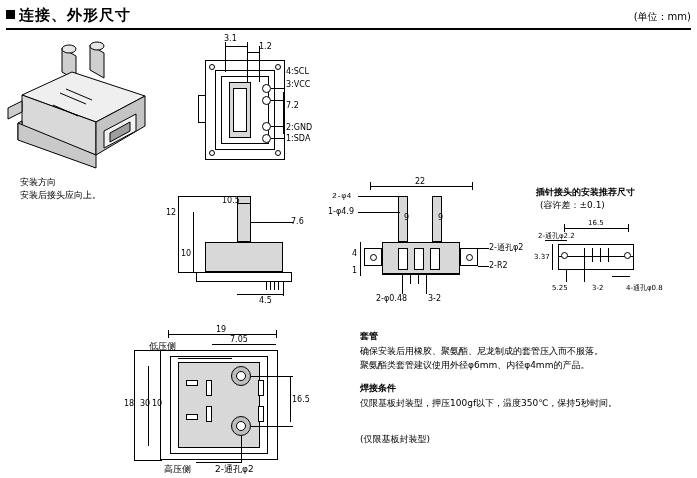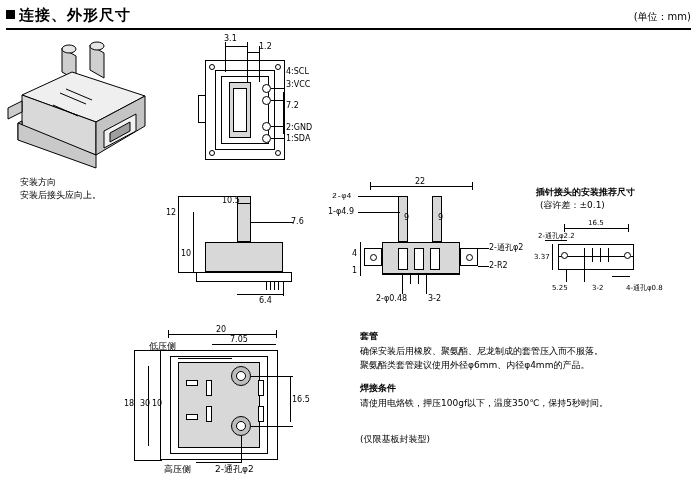--- a/index.html
+++ b/index.html
@@ -148,21 +148,21 @@
     <div class="ln hl" style="left:178px;top:272px;width:20px;"></div>
     <div class="t" style="left:166px;top:207px;">12</div>
     <div class="t" style="left:180px;top:195px;margin-left:42px;">10.5</div>
     <div class="t" style="left:181px;top:248px;">10</div>
 
     <div class="ln hl" style="left:251px;top:222px;width:42px;"></div>
     <div class="t" style="left:291px;top:216px;">7.6</div>
 
     <div class="ln hl" style="left:237px;top:294px;width:46px;"></div>
     <div class="ln vl" style="left:283px;top:282px;height:14px;"></div>
-    <div class="t" style="left:259px;top:295px;">6.4</div>
+    <div class="t" style="left:259px;top:295px;">4.5</div>
   </div>
 
   <div>
 
     <div class="boxg" style="left:398px;top:196px;width:10px;height:46px;"></div>
     <div class="boxg" style="left:432px;top:196px;width:10px;height:46px;"></div>
 
     <div class="boxg" style="left:382px;top:242px;width:78px;height:32px;"></div>
     <div class="boxw" style="left:398px;top:248px;width:10px;height:22px;"></div>
     <div class="boxw" style="left:414px;top:248px;width:10px;height:22px;"></div>
@@ -257,21 +257,21 @@
     <div class="boxw" style="left:186px;top:380px;width:12px;height:6px;"></div>
     <div class="boxw" style="left:186px;top:414px;width:12px;height:6px;"></div>
     <div class="boxw" style="left:206px;top:380px;width:6px;height:16px;"></div>
     <div class="boxw" style="left:206px;top:406px;width:6px;height:16px;"></div>
     <div class="boxw" style="left:258px;top:380px;width:6px;height:16px;"></div>
     <div class="boxw" style="left:258px;top:406px;width:6px;height:16px;"></div>
 
     <div class="ln hl" style="left:168px;top:334px;width:108px;"></div>
     <div class="ln vl" style="left:168px;top:330px;height:8px;"></div>
     <div class="ln vl" style="left:276px;top:330px;height:8px;"></div>
-    <div class="t" style="left:216px;top:324px;">20</div>
+    <div class="t" style="left:216px;top:324px;">19</div>
 
     <div class="ln hl" style="left:212px;top:344px;width:64px;"></div>
     <div class="t" style="left:230px;top:334px;">7.05</div>
 
     <div class="ln vl" style="left:134px;top:350px;height:110px;"></div>
     <div class="ln vl" style="left:148px;top:366px;height:80px;"></div>
     <div class="ln vl" style="left:160px;top:376px;height:46px;"></div>
     <div class="ln hl" style="left:134px;top:350px;width:28px;"></div>
     <div class="ln hl" style="left:134px;top:460px;width:28px;"></div>
     <div class="t" style="left:124px;top:398px;">18</div>
@@ -289,17 +289,17 @@
     <div class="t9" style="left:164px;top:463px;">高压侧</div>
     <div class="ln hl" style="left:196px;top:462px;width:46px;"></div>
     <div class="t9" style="left:215px;top:463px;">2-通孔φ2</div>
   </div>
 
   <div>
     <div class="t9 b" style="left:360px;top:330px;">套管</div>
     <div class="t9" style="left:360px;top:345px;">确保安装后用橡胶、聚氨酯、尼龙制成的套管压入而不服落。</div>
     <div class="t9" style="left:360px;top:359px;">聚氨酯类套管建议使用外径φ6mm、内径φ4mm的产品。</div>
     <div class="t9 b" style="left:360px;top:382px;">焊接条件</div>
-    <div class="t9" style="left:360px;top:397px;">请使用电烙铁，押压100gf以下，温度350℃，保持5秒时间。</div>
+    <div class="t9" style="left:360px;top:397px;">仅限基板封装型，押压100gf以下，温度350℃，保持5秒时间。</div>
     <div class="t9" style="left:360px;top:433px;">(仅限基板封装型)</div>
   </div>
 
 </div>
 
 </body></html>

